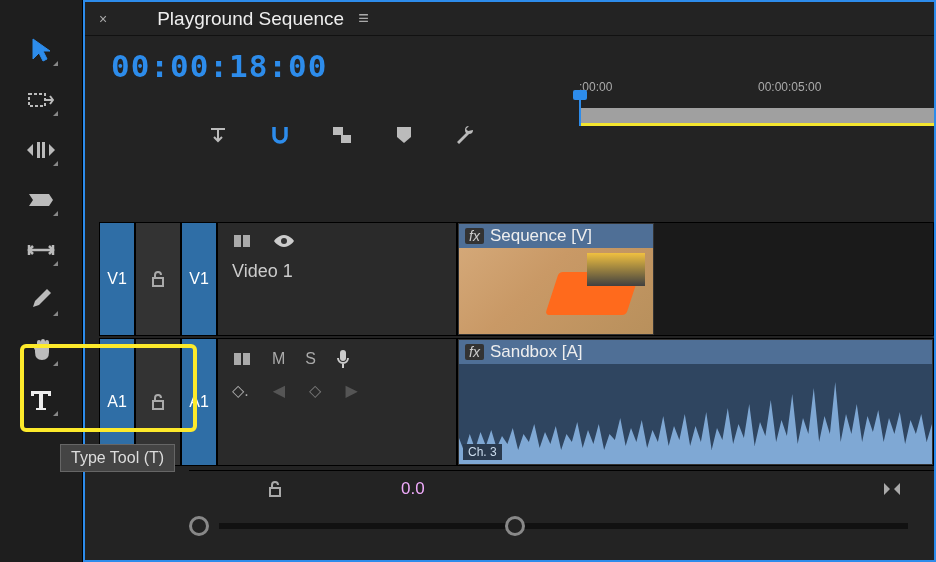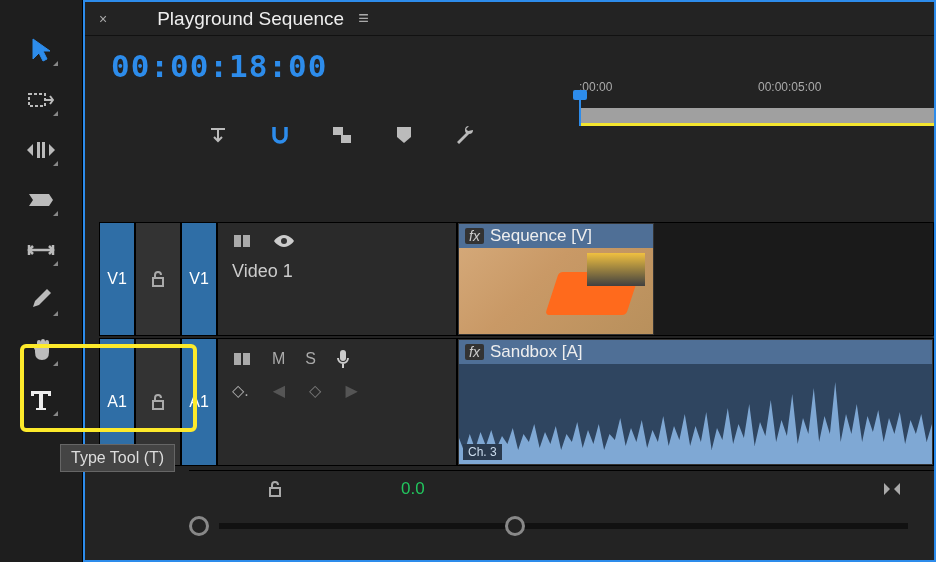--- a/index.html
+++ b/index.html
@@ -131,21 +131,21 @@
   }
   .thumb .orange{ position:absolute; left:48%; top:28%; width:42%; height:50%;
     background:#ff6a1c; transform:skewX(-18deg); border-radius:4px;}
   .thumb .extra { position:absolute; right:4%; top:6%; width:30%; height:38%;
     background:linear-gradient(#f0c040,#404040);}
   .bottom-bar {
     position:absolute; left:104px; right:0; top:468px; height:36px;
     display:flex; align-items:center; gap:18px; color:#aaa; font-size:17px;
     border-top:1px solid #000;
   }
-  .bottom-bar .val { color:#22c55e; margin-left:100px; }
+  .bottom-bar .val { color:#f0abfc; margin-left:100px; }
   .bottom-bar .arrows{ position:absolute; right:32px; display:flex; gap:4px;}
   .scroll-zoom {
     position:absolute; left:104px; right:16px; top:512px; height:24px;
     display:flex; align-items:center;
   }
   .sz-track{ flex:1; height:6px; background:#111; position:relative; margin:0 10px;}
   .sz-handle{ width:20px; height:20px; border:3px solid #888; border-radius:50%; background:#222;}
   svg { display:block; }
 </style>
 </head>

